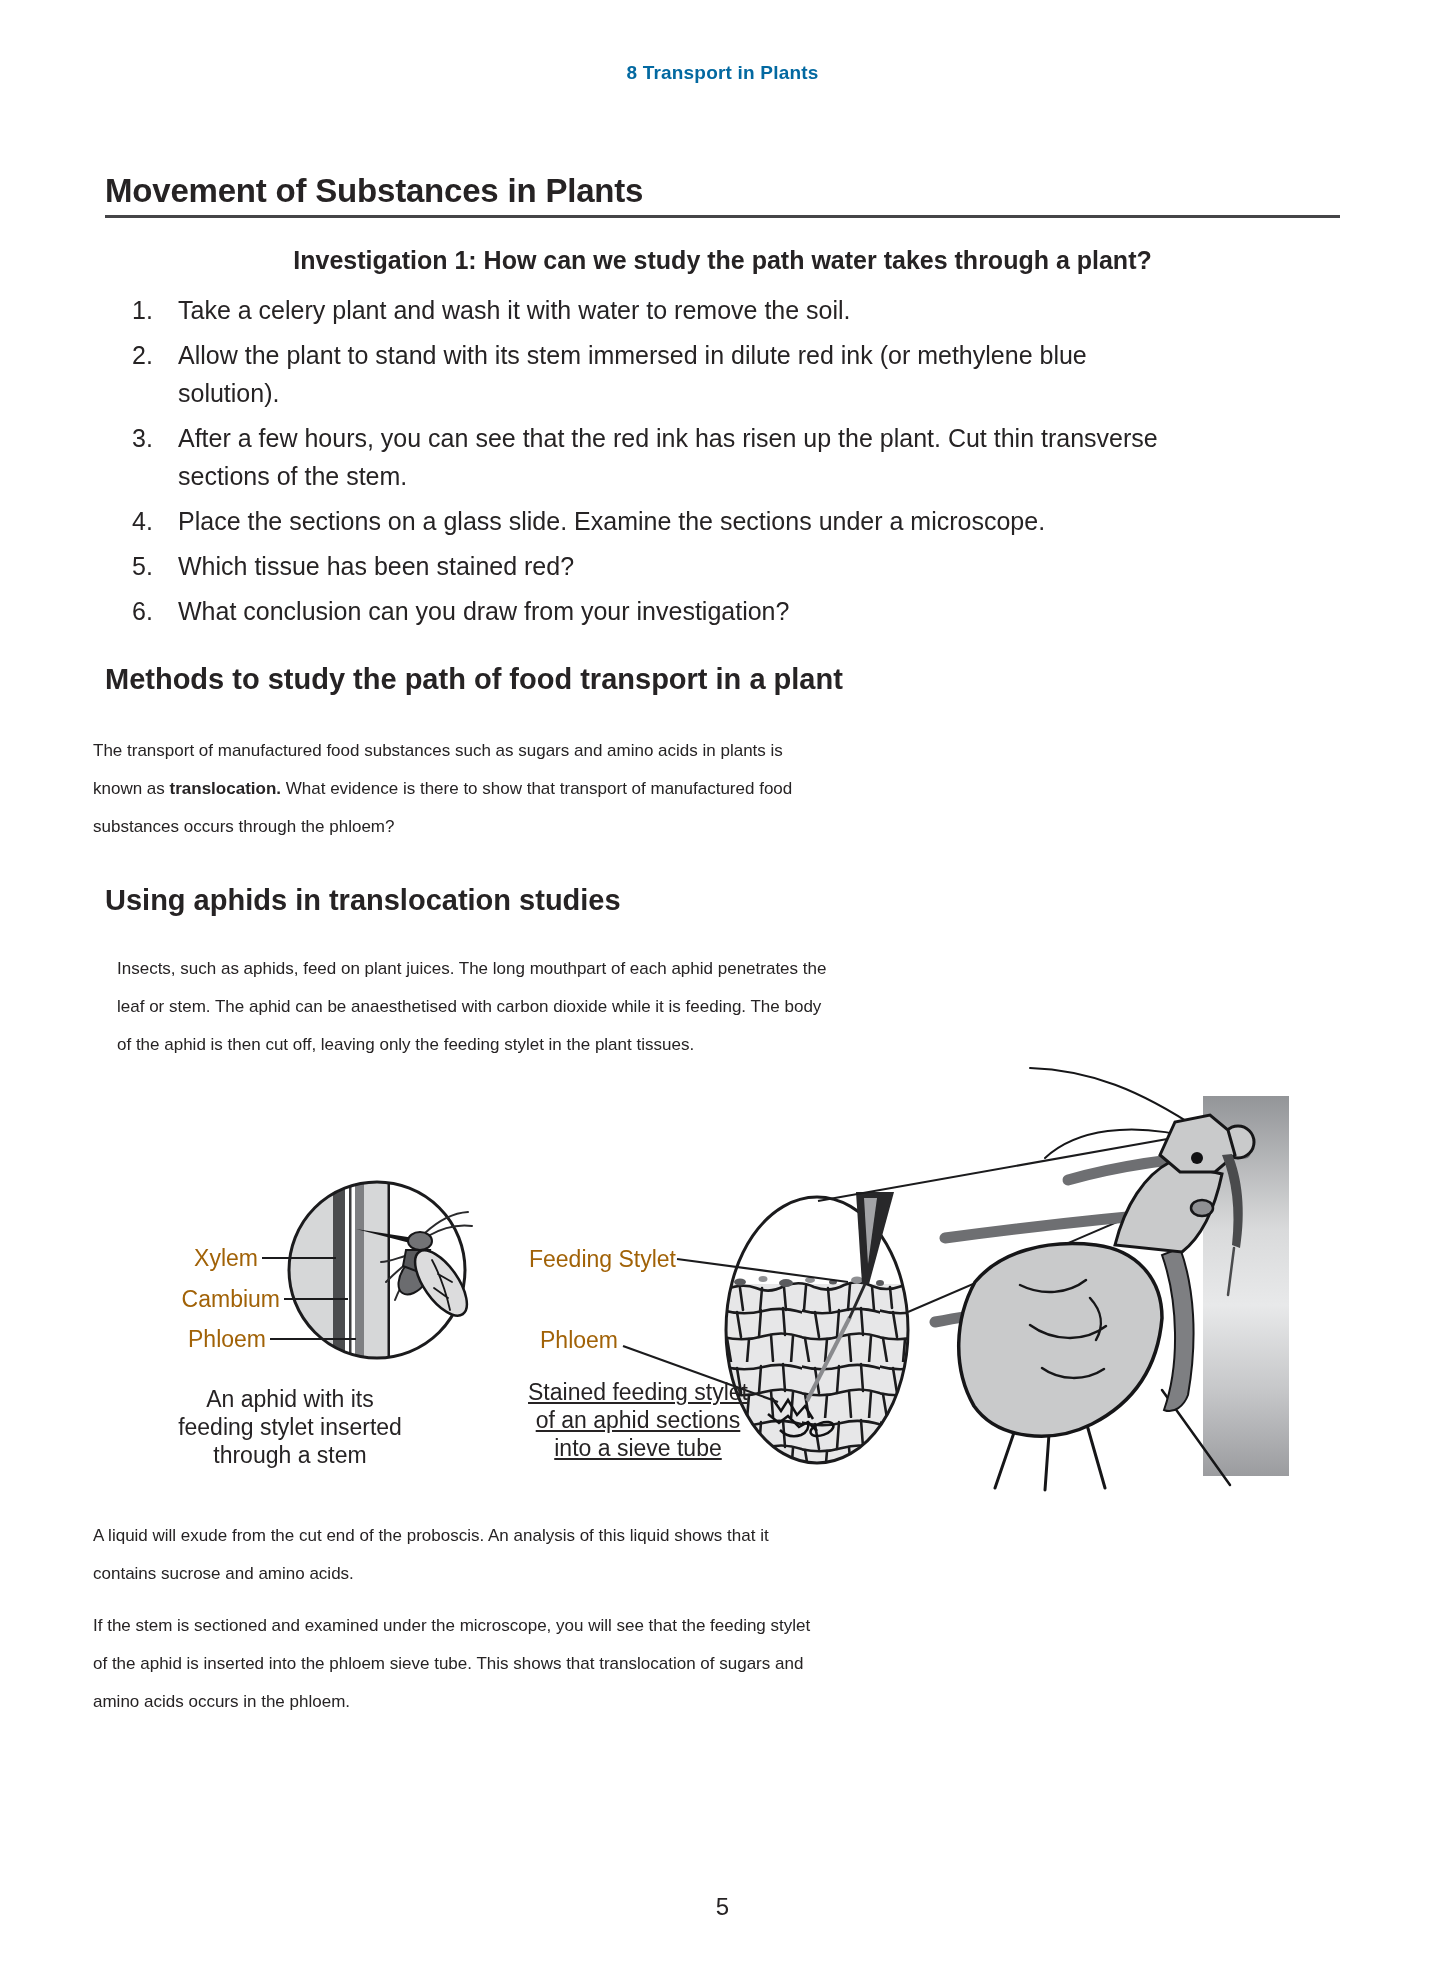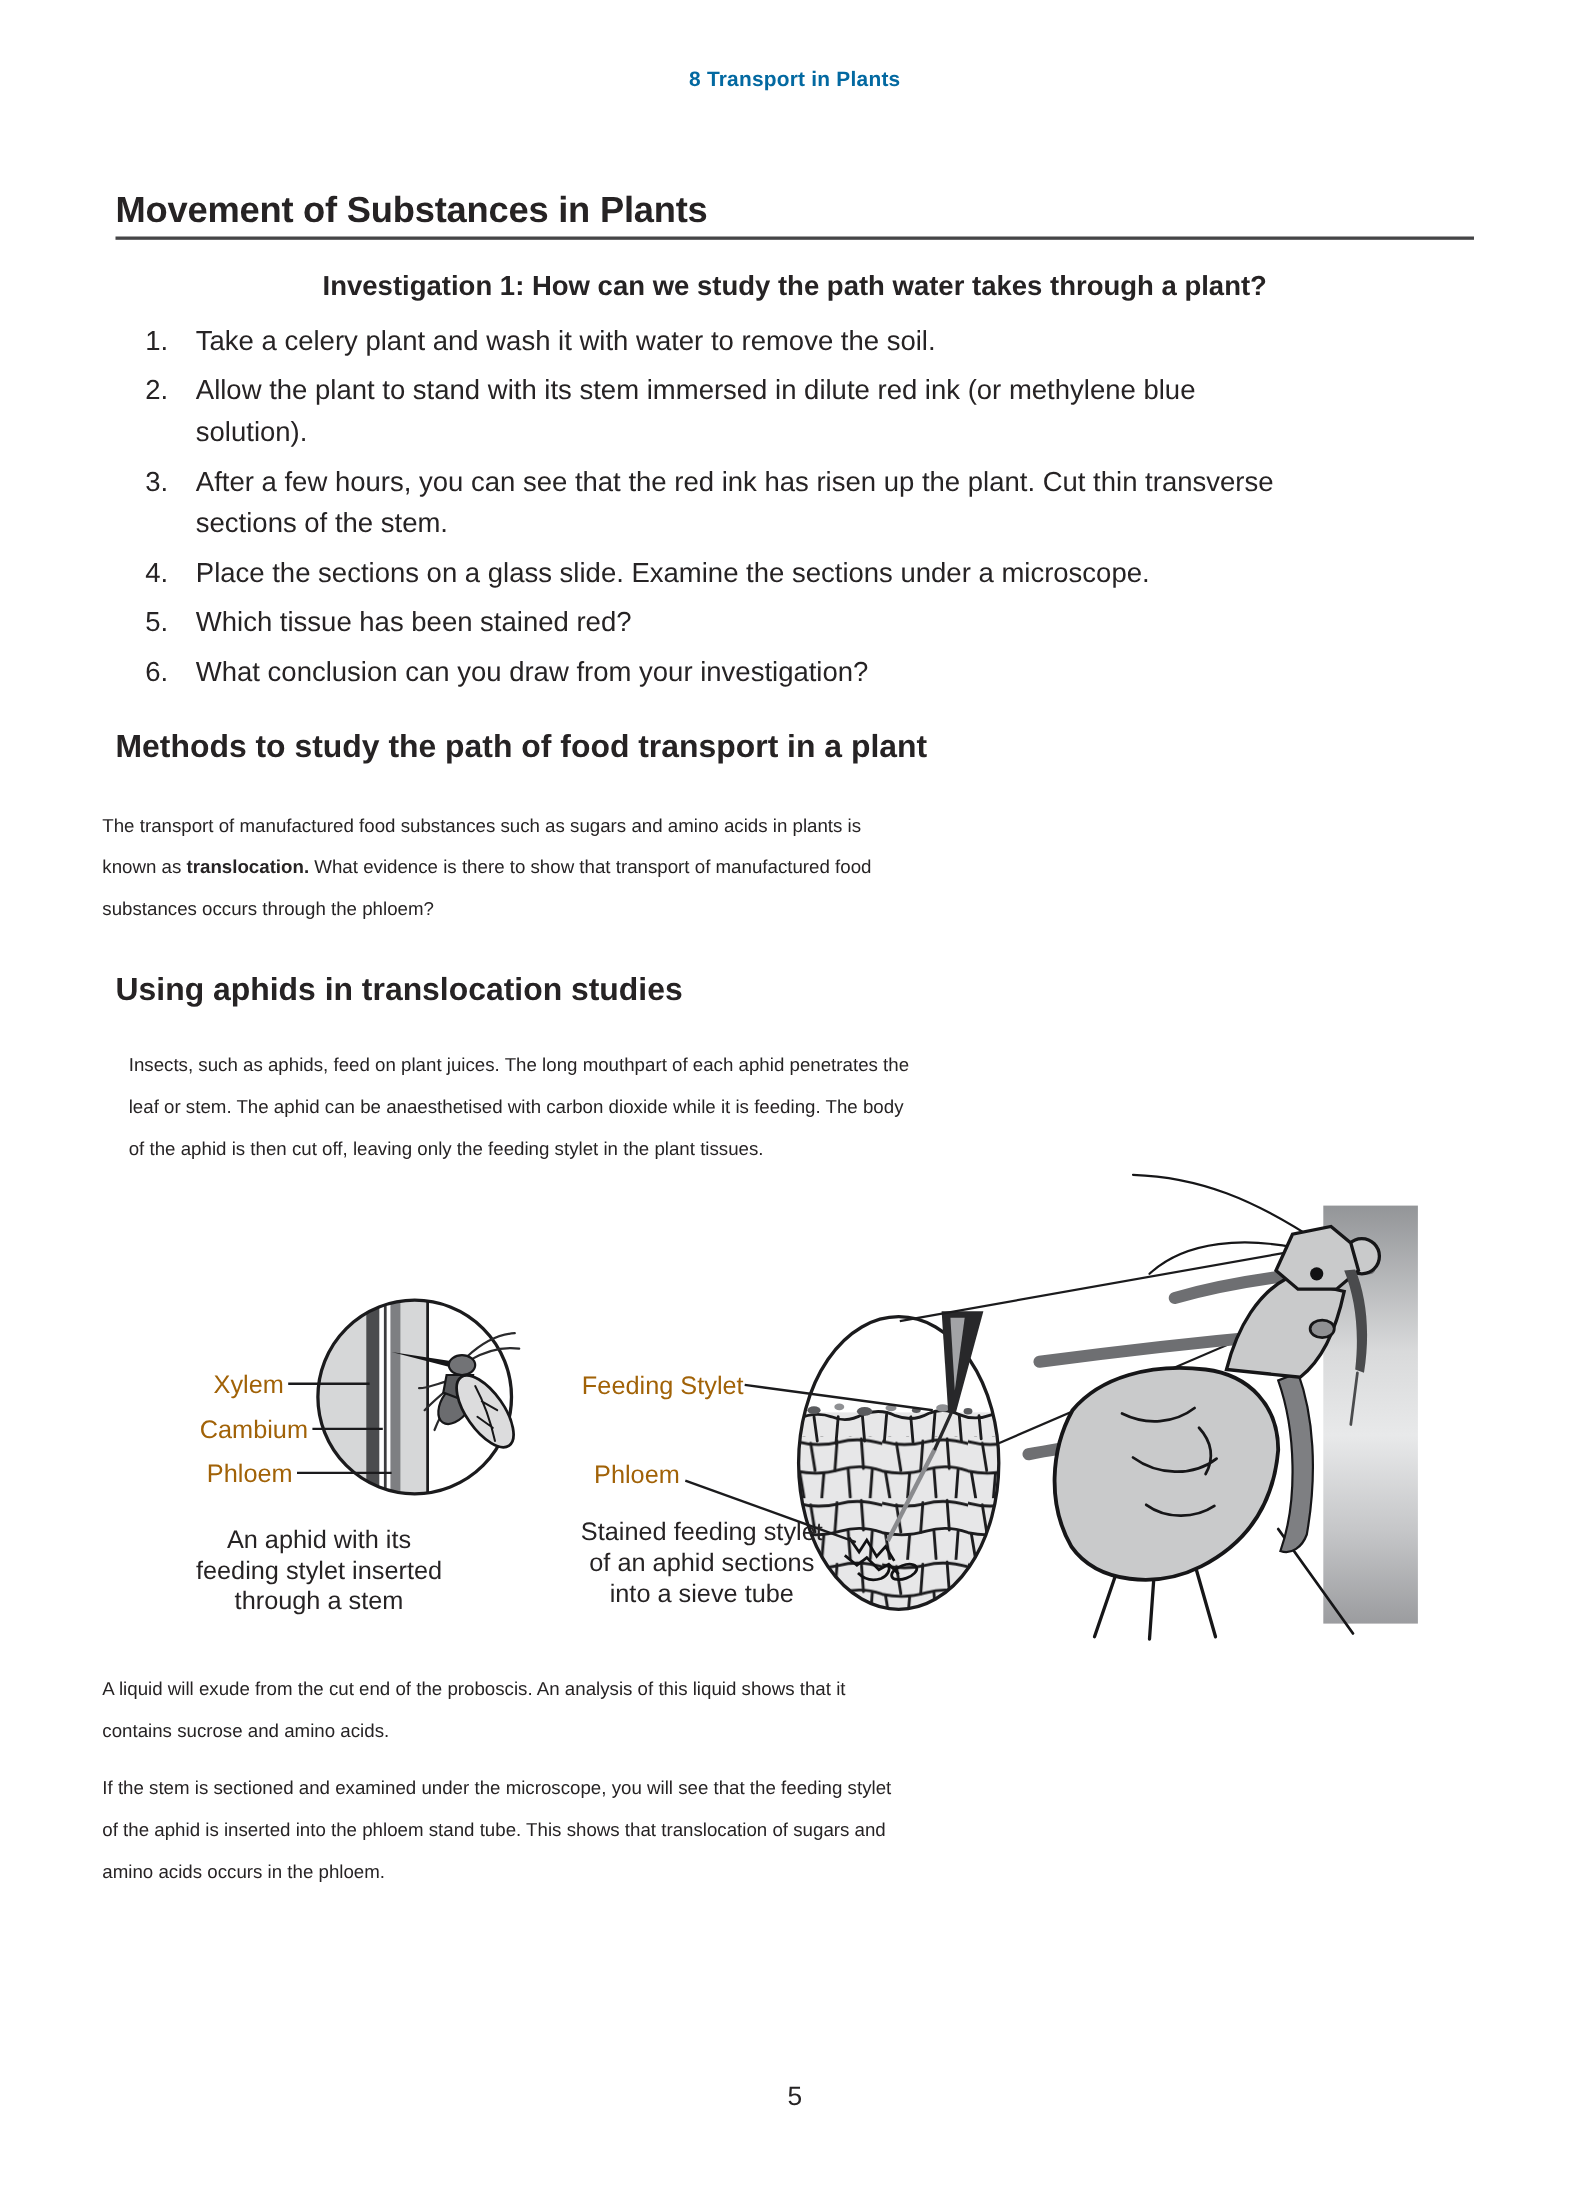--- a/index.html
+++ b/index.html
@@ -219,33 +219,33 @@
     <div class="flabel" style="left:38px;top:225px;width:142px;">Cambium</div>
     <div class="flabel" style="left:38px;top:265px;width:128px;">Phloem</div>
     <div class="flabel" style="left:404px;top:185px;width:172px;">Feeding Stylet</div>
     <div class="flabel" style="left:388px;top:266px;width:130px;">Phloem</div>
 
     <div class="fcap" style="left:65px;top:325px;width:250px;">
       <span class="capline">An aphid with its</span>
       <span class="capline">feeding stylet inserted</span>
       <span class="capline">through a stem</span>
     </div>
-    <div class="fcap" style="left:413px;top:318px;width:250px;">
+    <div class="fcap" style="left:413px;top:318px;width:250px;text-decoration:underline;">
       <span class="capline">Stained feeding stylet</span>
       <span class="capline">of an aphid sections</span>
       <span class="capline">into a sieve tube</span>
     </div>
   </div>
 
   <div class="para" style="top:1517px;">
     <span class="pline">A liquid will exude from the cut end of the proboscis. An analysis of this liquid shows that it</span>
     <span class="pline">contains sucrose and amino acids.</span>
   </div>
 
   <div class="para" style="top:1607px;">
     <span class="pline">If the stem is sectioned and examined under the microscope, you will see that the feeding stylet</span>
-    <span class="pline">of the aphid is inserted into the phloem stand tube. This shows that translocation of sugars and</span>
+    <span class="pline">of the aphid is inserted into the phloem sieve tube. This shows that translocation of sugars and</span>
     <span class="pline">amino acids occurs in the phloem.</span>
   </div>
 
   <div class="pagenum">5</div>
 
 </div>
 
 </body></html>

